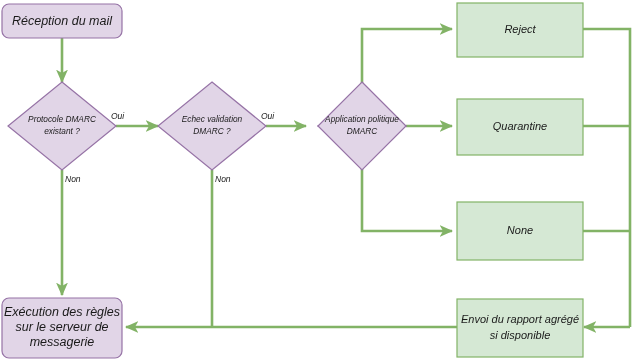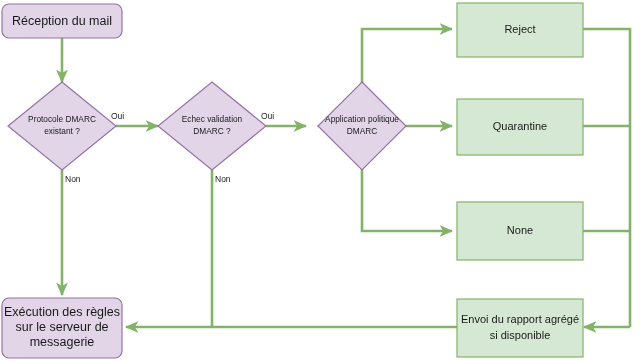--- a/index.html
+++ b/index.html
@@ -11,20 +11,21 @@
     width: 640px;
     height: 361px;
     font-family: "Liberation Sans", sans-serif;
     overflow: hidden;
   }
   #diagram-root {
     position: relative;
     width: 640px;
     height: 361px;
     background: #ffffff;
+    font-style: italic;
   }
   svg.flow {
     position: absolute;
     top: 0;
     left: 0;
     width: 640px;
     height: 361px;
     display: block;
   }
   .node-label {

